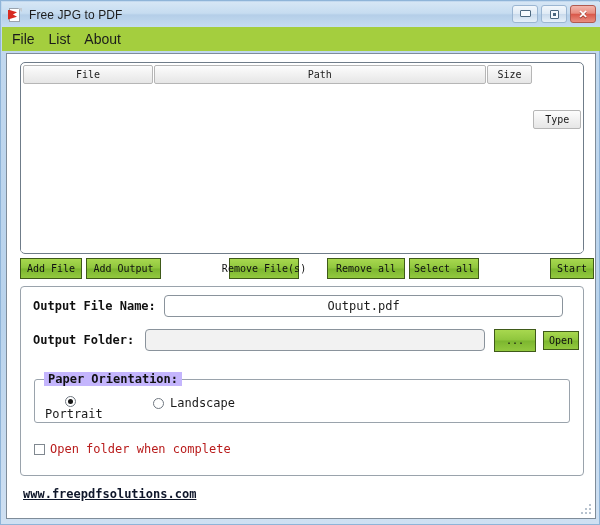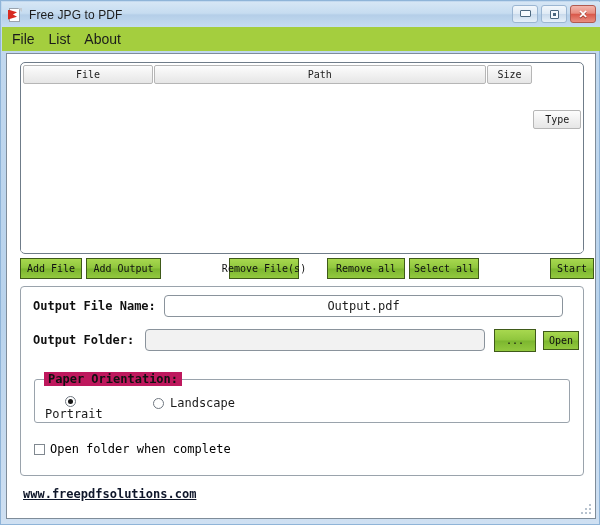--- a/index.html
+++ b/index.html
@@ -265,21 +265,21 @@
     position: absolute;
     left: 13px; top: 92px;
     width: 536px; height: 44px;
     border: 1px solid #9aa3ac;
     border-radius: 3px;
     box-sizing: border-box;
   }
   .legend {
     position: absolute;
     left: 9px; top: -8px;
-    background: #be185d;
+    background: #c4b5fd;
     padding: 0 4px;
     font-family: "DejaVu Sans Mono", monospace;
     font-size: 12px;
     font-weight: bold;
     color: #111111;
     white-space: nowrap;
   }
   .radio-wrap {
     position: absolute;
     top: 16px;
@@ -311,21 +311,21 @@
     background: #151515;
   }
   
   .checkrow {
     position: absolute;
     left: 13px; top: 155px;
     display: flex;
     align-items: center;
     font-family: "DejaVu Sans Mono", monospace;
     font-size: 12px;
-    color: #000000;
+    color: #b91c1c;
     white-space: nowrap;
   }
   .checkbox {
     width: 11px; height: 11px;
     border: 1px solid #808890;
     background: #ffffff;
     margin-right: 5px;
     box-sizing: border-box;
     flex: 0 0 auto;
   }

